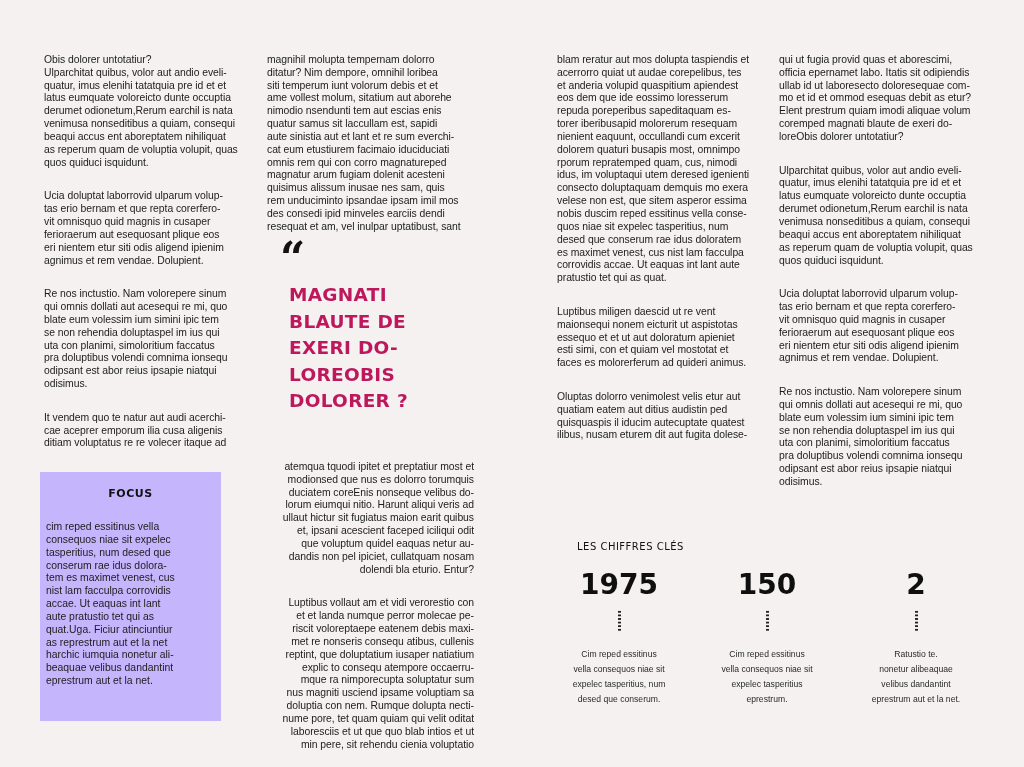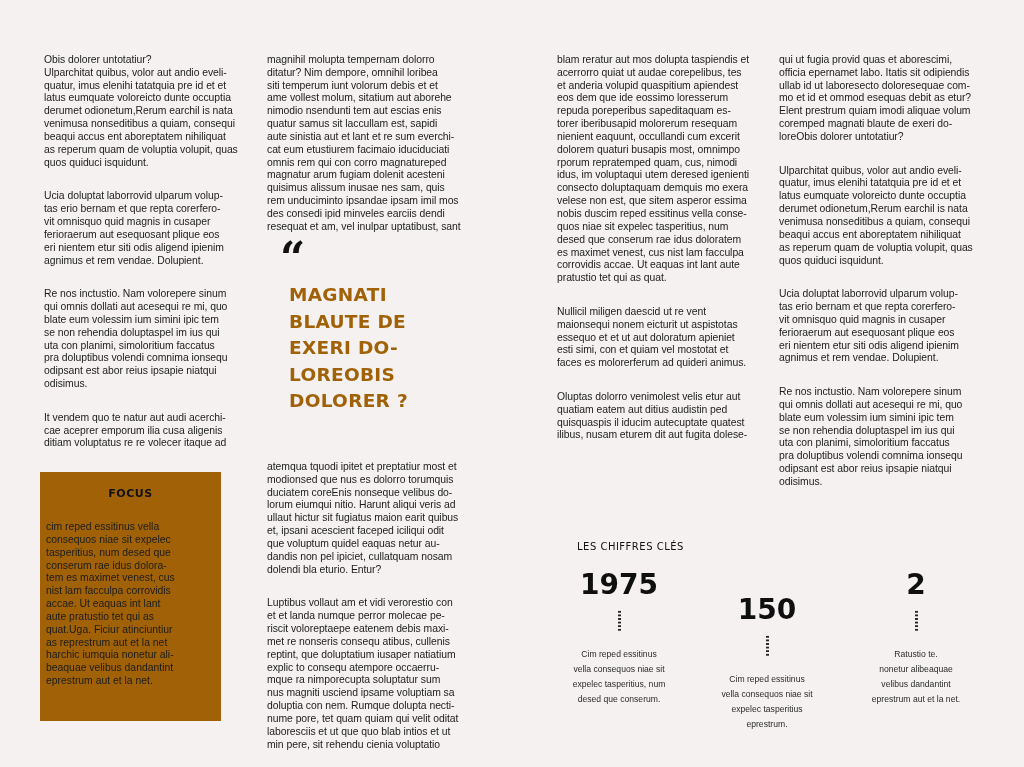--- a/index.html
+++ b/index.html
@@ -13,43 +13,43 @@
   .col {
     position: absolute;
     font-size: 10.4px;
     line-height: 12.85px;
     letter-spacing: -0.05px;
     white-space: pre-line;
   }
   .col p { margin: 4px; }
   #col1 { left: 40px; top: 37px; width: 215px; }
   #col2a { left: 263px; top: 37px; width: 215px; }
-  #col2b { left: 263px; top: 444px; width: 215px; }
+  #col2b { left: 263px; top: 444px; width: 215px; text-align: right; }
   #col3 { left: 553px; top: 37px; width: 215px; }
   #col4 { left: 775px; top: 37px; width: 215px; }
 
   .quote {
     position: absolute; left: 280px; top: 244px; width: 180px;
   }
   .quote-mark {
     font-family: "DejaVu Serif", serif; font-weight: bold;
     font-size: 44px; line-height: 30px; color: #111;
     display: block; height: 30px; letter-spacing: -4px;
   }
   .quote-text {
     display: block; margin-left: 9px; margin-top: 8px;
     font-family: "DejaVu Sans", sans-serif; font-weight: bold;
-    font-size: 18.5px; line-height: 26.5px; color: #a16207;
+    font-size: 18.5px; line-height: 26.5px; color: #be185d;
     letter-spacing: 0.3px; text-transform: uppercase;
     white-space: pre-line;
   }
 
   .focus {
     position: absolute; left: 40px; top: 472px; width: 181px; height: 249px;
-    background: #a16207;
+    background: #c4b5fd;
   }
   .focus-title {
     text-align: center; margin-top: 15px;
     font-family: "DejaVu Sans", sans-serif; font-weight: bold;
     font-size: 11px; letter-spacing: 0.5px; color: #111;
   }
   .focus-body {
     text-align: left; margin-top: 21px;
     font-size: 10.4px; line-height: 12.85px; white-space: pre-line;
     padding: 0 6px;
@@ -70,21 +70,21 @@
   .keyfig-dots {
     width: 3px; height: 22px; margin: 6px auto 0;
     background-image: radial-gradient(circle, #222 1.1px, transparent 1.3px);
     background-size: 3px 3.6px; background-repeat: repeat-y;
   }
   .keyfig-text {
     margin-top: 15px; font-size: 8.6px; line-height: 15px; color: #2a2a2a;
     white-space: pre-line;
   }
   #kf1 { left: 544px; }
-  #kf2 { left: 692px; margin-top: 25px; }
+  #kf2 { left: 692px; }
   #kf3 { left: 841px; }
 </style>
 </head>
 <body>
 
 <div id="col1" class="col">
   <p>Obis dolorer untotatiur?
 Ulparchitat quibus, volor aut andio eveli-
 quatur, imus elenihi tatatquia pre id et et
 latus eumquate voloreicto dunte occuptia
@@ -191,21 +191,21 @@
 rporum repratemped quam, cus, nimodi
 idus, im voluptaqui utem deresed igenienti
 consecto doluptaquam demquis mo exera
 velese non est, que sitem asperor essima
 nobis duscim reped essitinus vella conse-
 quos niae sit expelec tasperitius, num
 desed que conserum rae idus doloratem
 es maximet venest, cus nist lam facculpa
 corrovidis accae. Ut eaquas int lant aute
 pratustio tet qui as quat.</p>
-  <p>Nullicil miligen daescid ut re vent
+  <p>Luptibus miligen daescid ut re vent
 maionsequi nonem eicturit ut aspistotas
 essequo et et ut aut doloratum apieniet
 esti simi, con et quiam vel mostotat et
 faces es molorerferum ad quideri animus.</p>
   <p>Oluptas dolorro venimolest velis etur aut
 quatiam eatem aut ditius audistin ped
 quisquaspis il iducim autecuptate quatest
 ilibus, nusam eturem dit aut fugita dolese-</p>
 </div>
 

